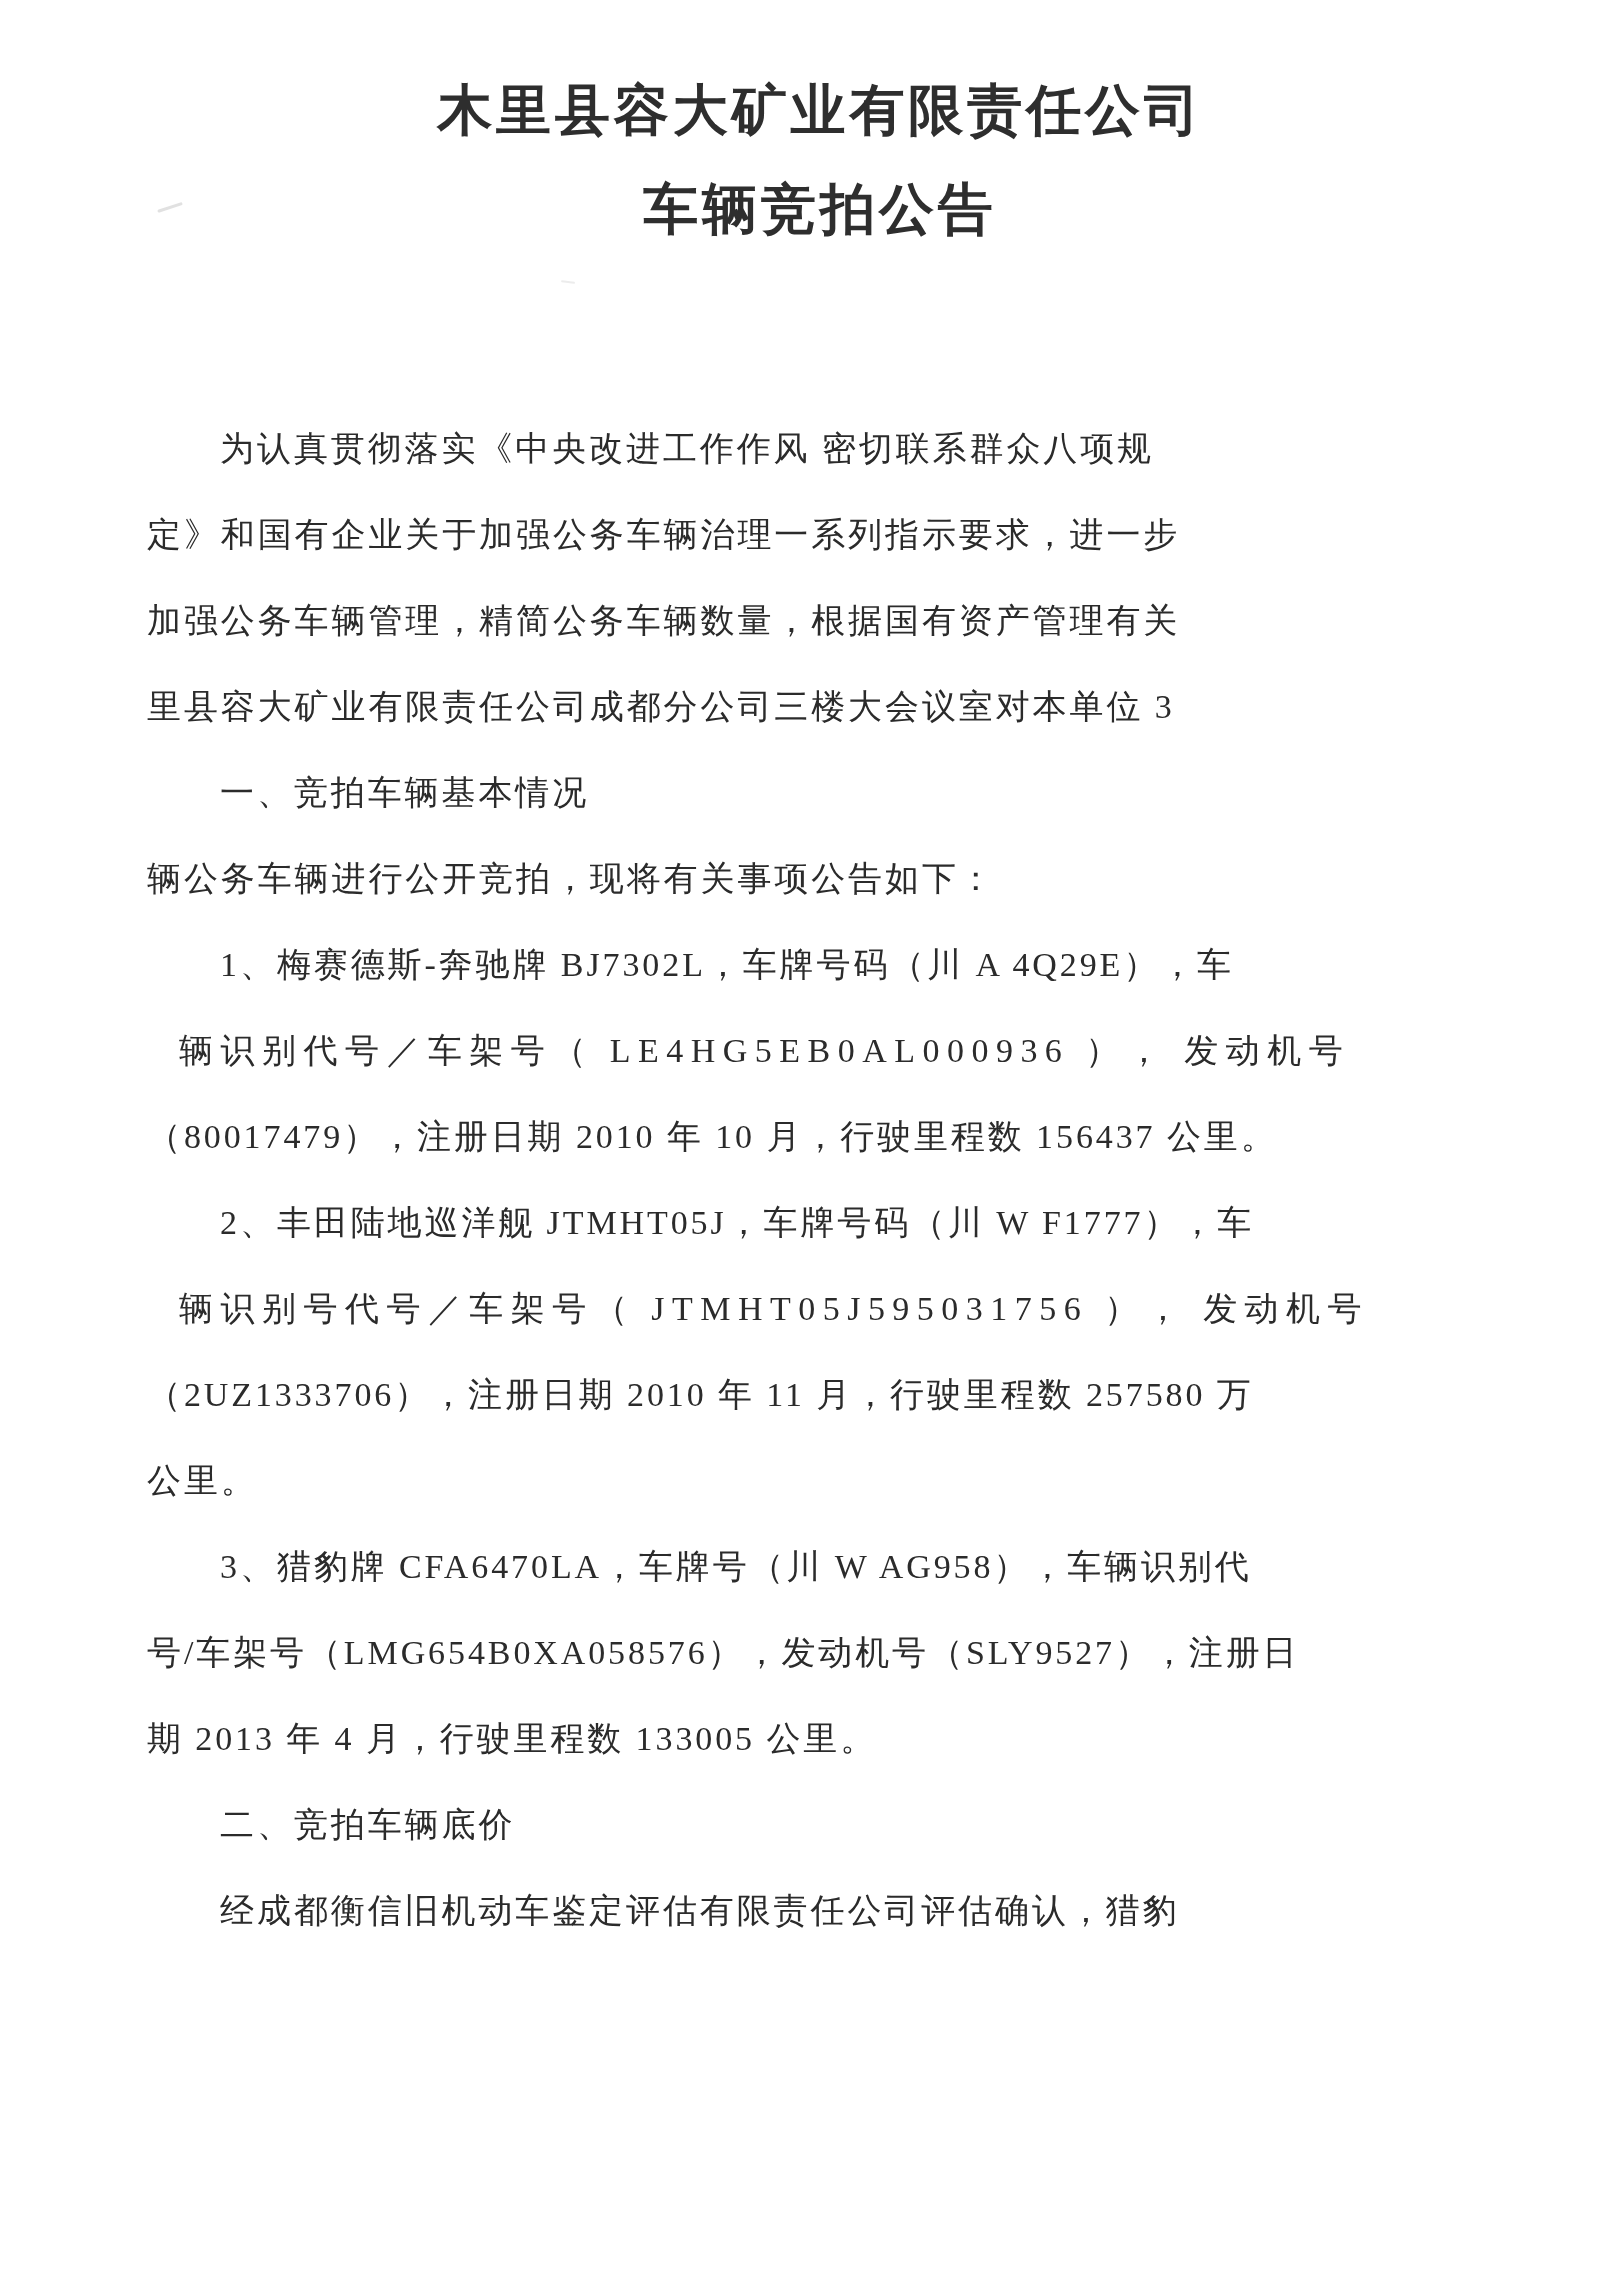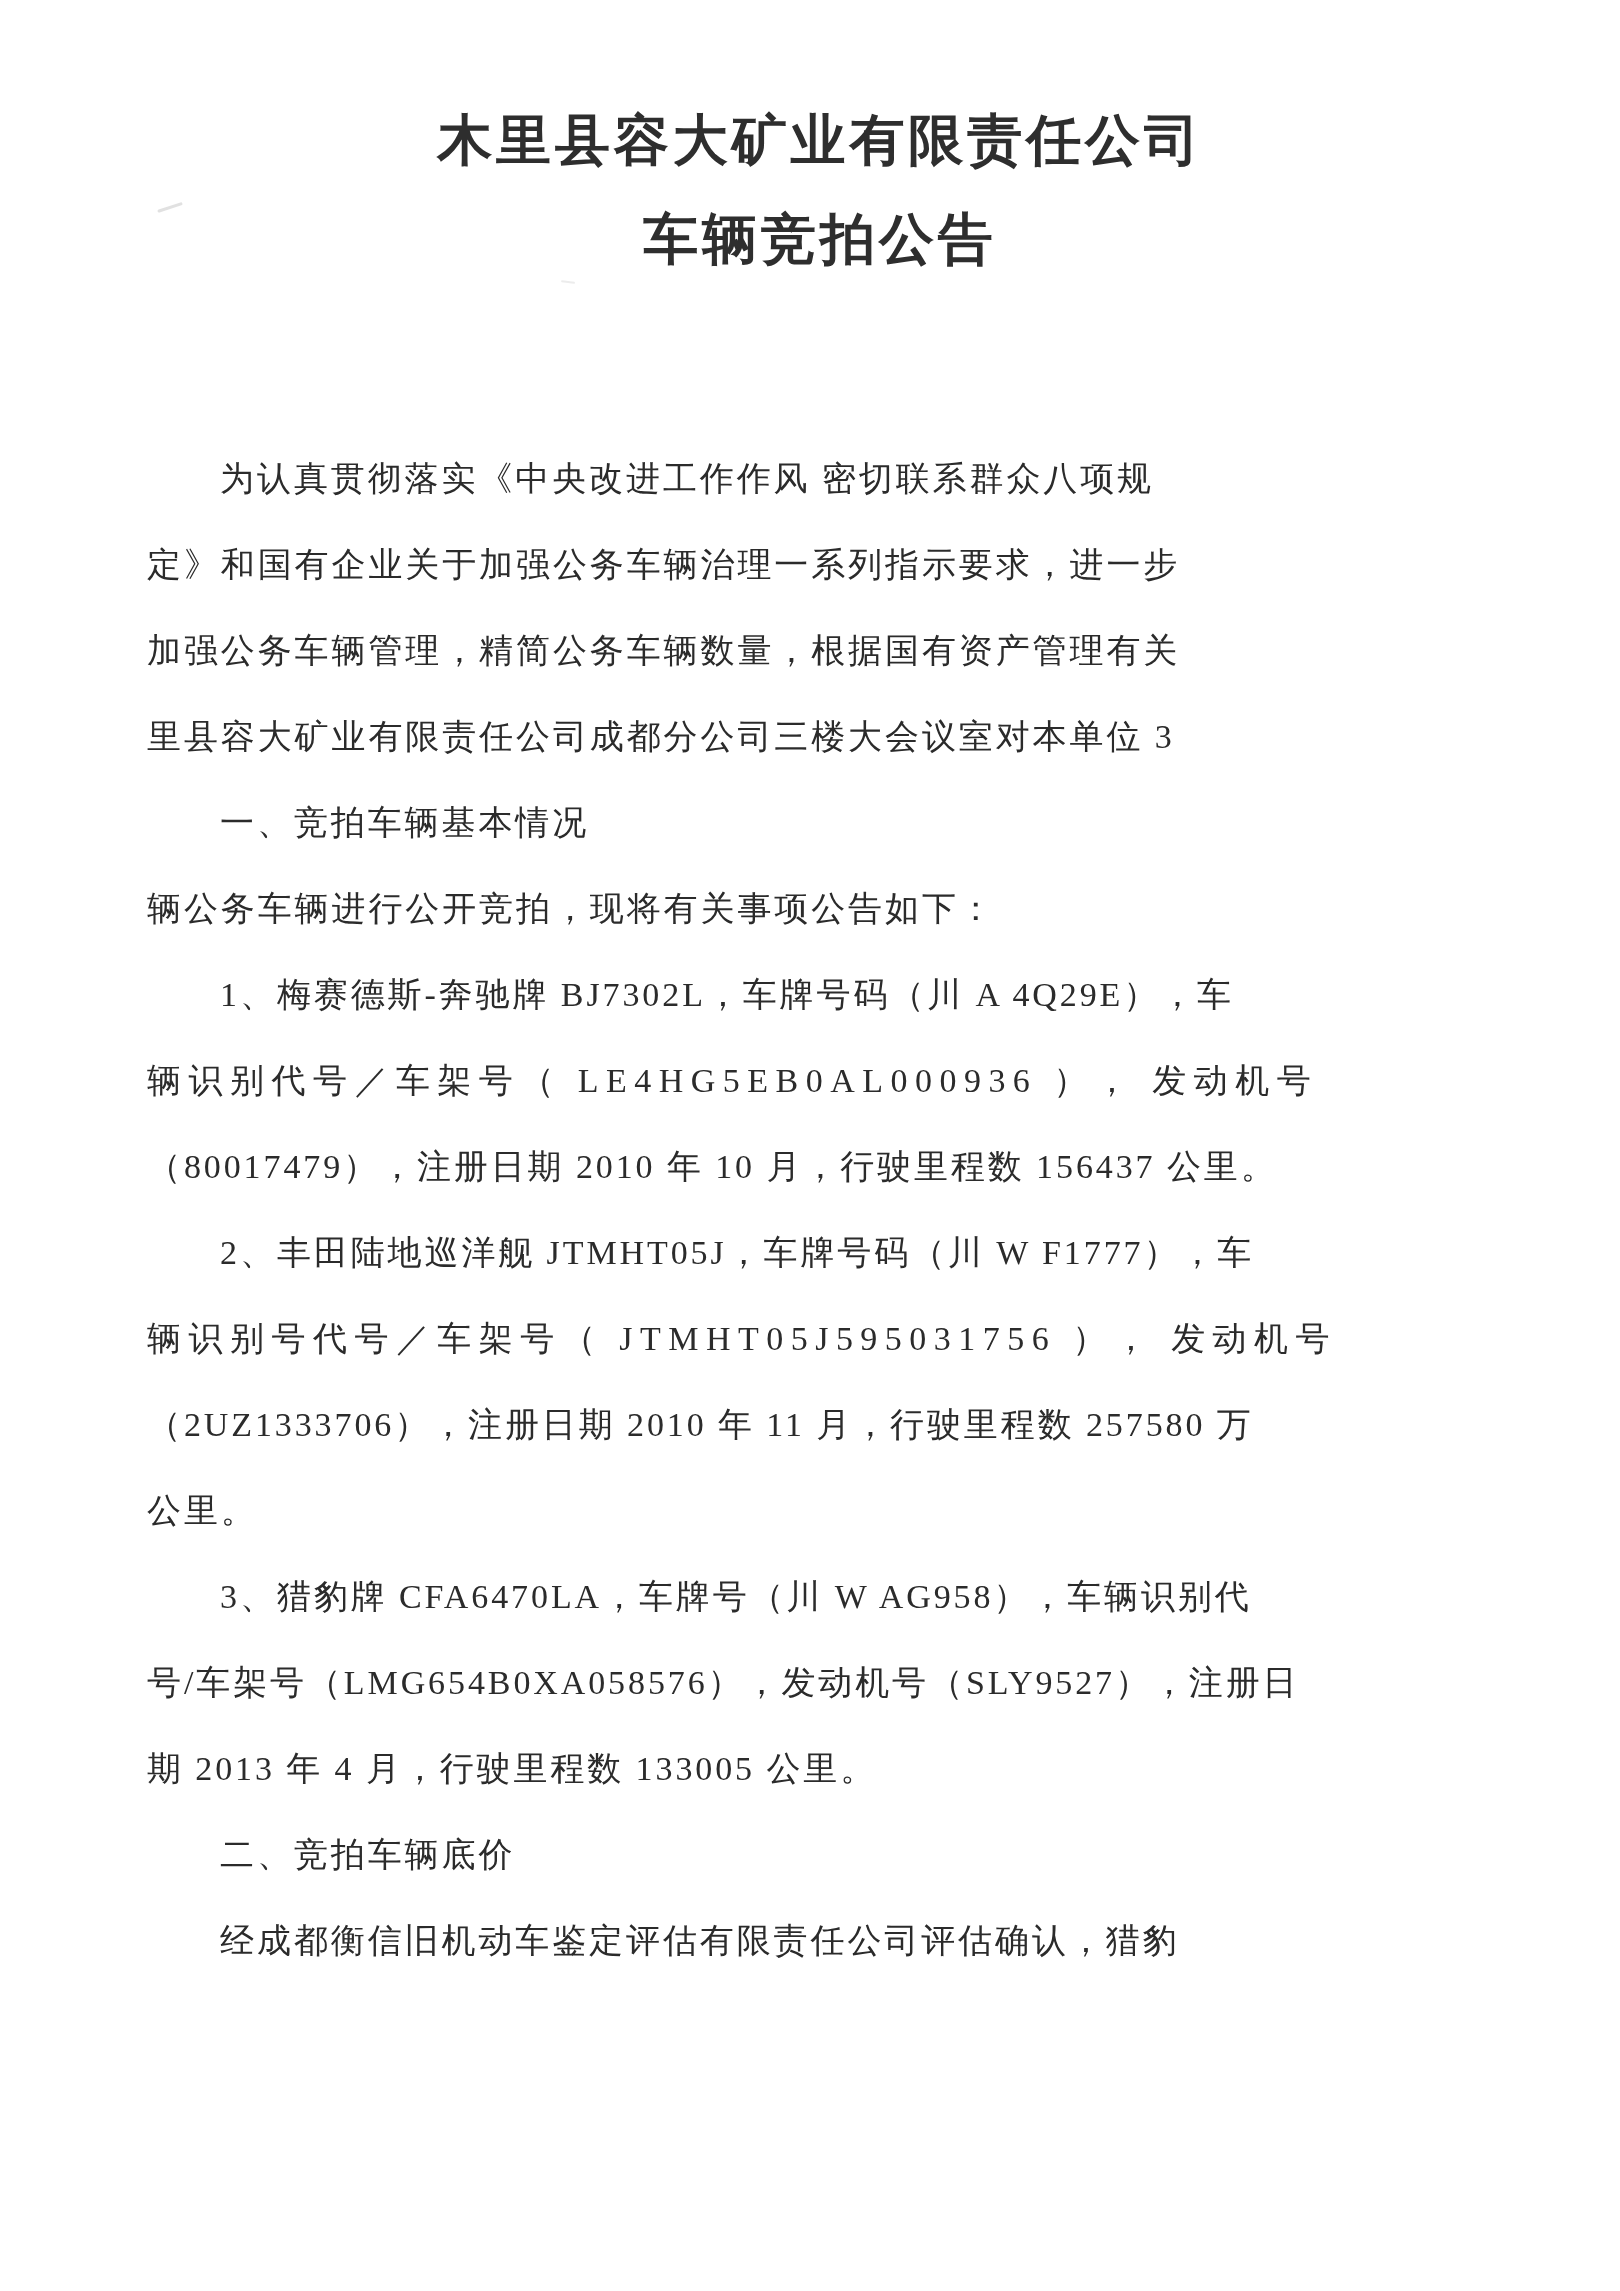--- a/index.html
+++ b/index.html
@@ -12,21 +12,21 @@
     height: 2292px;
     font-family: "Liberation Serif", "DejaVu Serif", serif;
     color: #2b2b2b;
     overflow: hidden;
   }
   .page {
     position: relative;
     width: 1620px;
     height: 1940px;
     box-sizing: border-box;
-    padding: 108px 127px 0 147px;
+    padding: 78px 127px 0 147px;
     background: #ffffff;
   }
   .doc-title {
     margin: 0;
     text-align: center;
     font-weight: 700;
     font-size: 55px;
     letter-spacing: 3.9px;
     color: #2e2e2e;
     line-height: 1.2;
@@ -43,20 +43,21 @@
     height: 86px;
     letter-spacing: 2.9px;
     white-space: nowrap;
     color: #2b2b2b;
   }
   .line.indent {
     text-indent: 2.15em;
   }
   .line.spread {
     letter-spacing: 0.22em;
+    margin-left: 32px;
   }
   .scan-artifact {
     position: absolute;
     background: #c9c9c9;
     opacity: 0.55;
     border-radius: 2px;
   }
   .artifact-1 {
     left: 157px;
     top: 206px;

